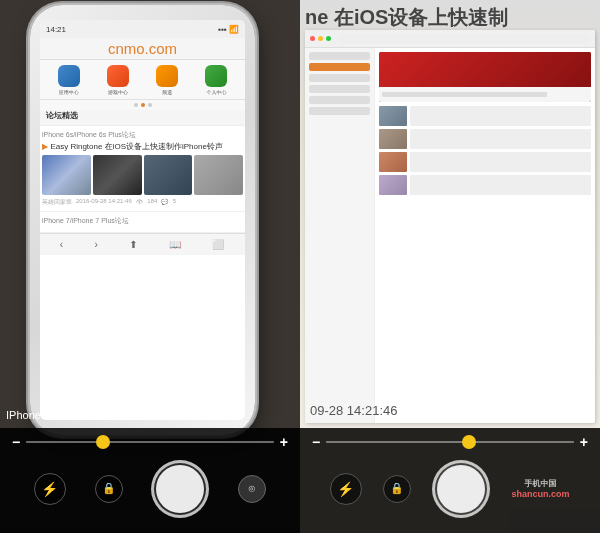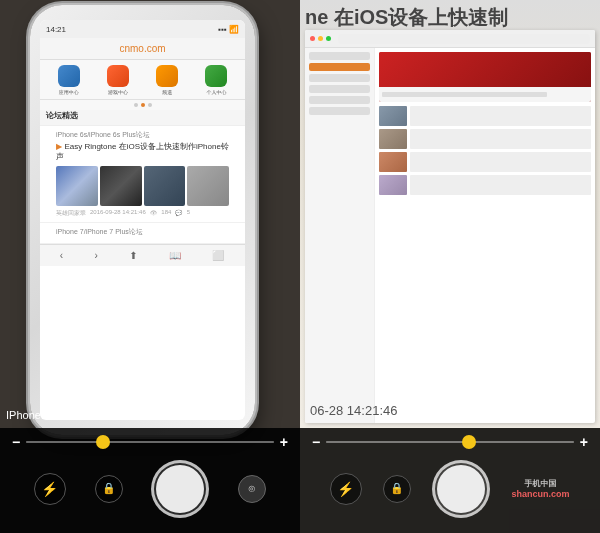--- a/index.html
+++ b/index.html
@@ -75,21 +75,21 @@
     }
 
     
     .phone-browser-bar {
       height: 22px;
       background: #f5f5f5;
       border-bottom: 1px solid #ddd;
       display: flex;
       align-items: center;
       justify-content: center;
-      font-size: 10px;
+      font-size: 15px;
       color: #e2812e;
     }
 
     
     .phone-nav-icons {
       height: 40px;
       background: #f8f8f8;
       border-bottom: 1px solid #e0e0e0;
       display: flex;
       align-items: center;
@@ -145,21 +145,21 @@
       border-bottom: 1px solid #eee;
     }
 
     .forum-title-text {
       font-size: 8px;
       color: #333;
       font-weight: bold;
     }
 
     .forum-item {
-      padding: 4px 16px;
+      padding: 4px 2px;
       border-bottom: 1px solid #f0f0f0;
     }
 
     .forum-item-tag {
       font-size: 7px;
       color: #888;
       margin-bottom: 2px;
     }
 
     .forum-item-title {
@@ -640,21 +640,21 @@
               </div>
               <div class="website-article-row">
                 <div class="website-article-thumb" style="background: linear-gradient(135deg,#bbaacc,#9988aa);"></div>
                 <div class="website-article-text"></div>
               </div>
             </div>
           </div>
         </div>
 
         <div style="position:absolute; bottom:10px; left:10px; font-size:13px; color:#555;">
-          <span>06-28 14:21:46</span>
+          <span>09-28 14:21:46</span>
         </div>
       </div>
     </div>
 
     <div class="right-camera-controls">
 
       <div class="slider-row">
         <span class="slider-btn">−</span>
         <div class="slider-track">
           <div class="slider-track-right"></div>

